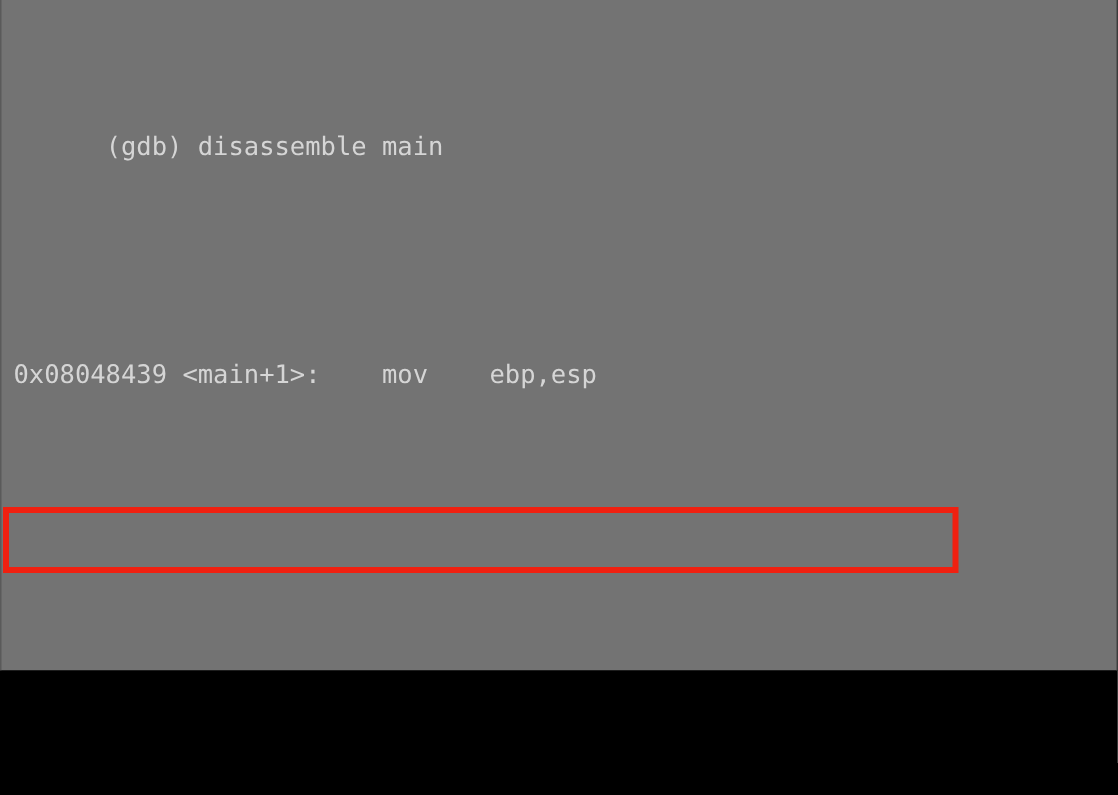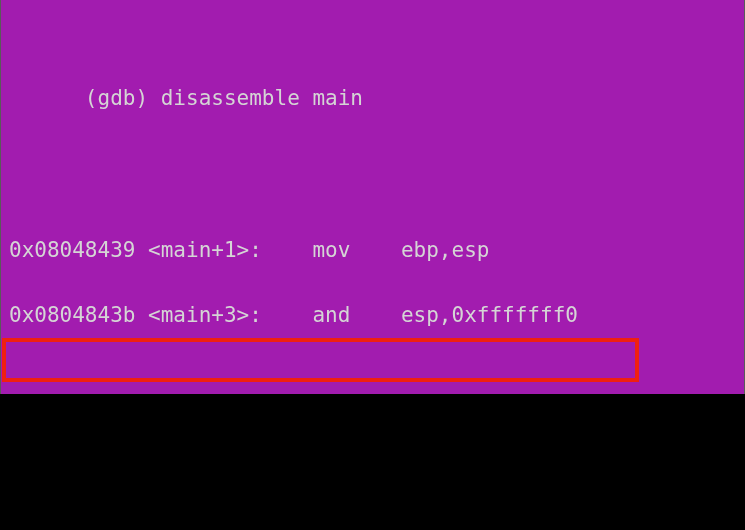--- a/index.html
+++ b/index.html
@@ -3,28 +3,28 @@
 <meta charset="utf-8">
 <style>
   html, body {
     margin: 0;
     padding: 0;
     background: #000000;
   }
   #terminal {
     position: relative;
     width: 745px;
-    height: 394px;
-    background: #a21caf;
+    height: 447px;
+    background: #737373;
     border-left: 1px solid #5a5a5a;
     border-right: 1px solid #5a5a5a;
     box-sizing: border-box;
     overflow: hidden;
     font-family: "DejaVu Sans Mono", "Liberation Mono", monospace;
-    font-size: 21px;
+    font-size: 17px;
     line-height: 21.7px;
     color: #d5d5d5;
   }
   #screen {
     position: absolute;
     left: 8px;
     top: 1px;
     right: 0;
     white-space: pre;
   }
@@ -56,21 +56,20 @@
 
     <div class="line">
       <span class="plain">(gdb) disassemble main</span>
     </div>
 
     <div class="line">
       <span class="plain"></span>
     </div>
 
     <div class="line"><span class="plain">0x08048439 &lt;main+1&gt;:    mov    ebp,esp</span></div>
-    <div class="line"><span class="plain">0x0804843b &lt;main+3&gt;:    and    esp,0xfffffff0</span></div>
     
     
     
     
     
     
     
     
     
     

